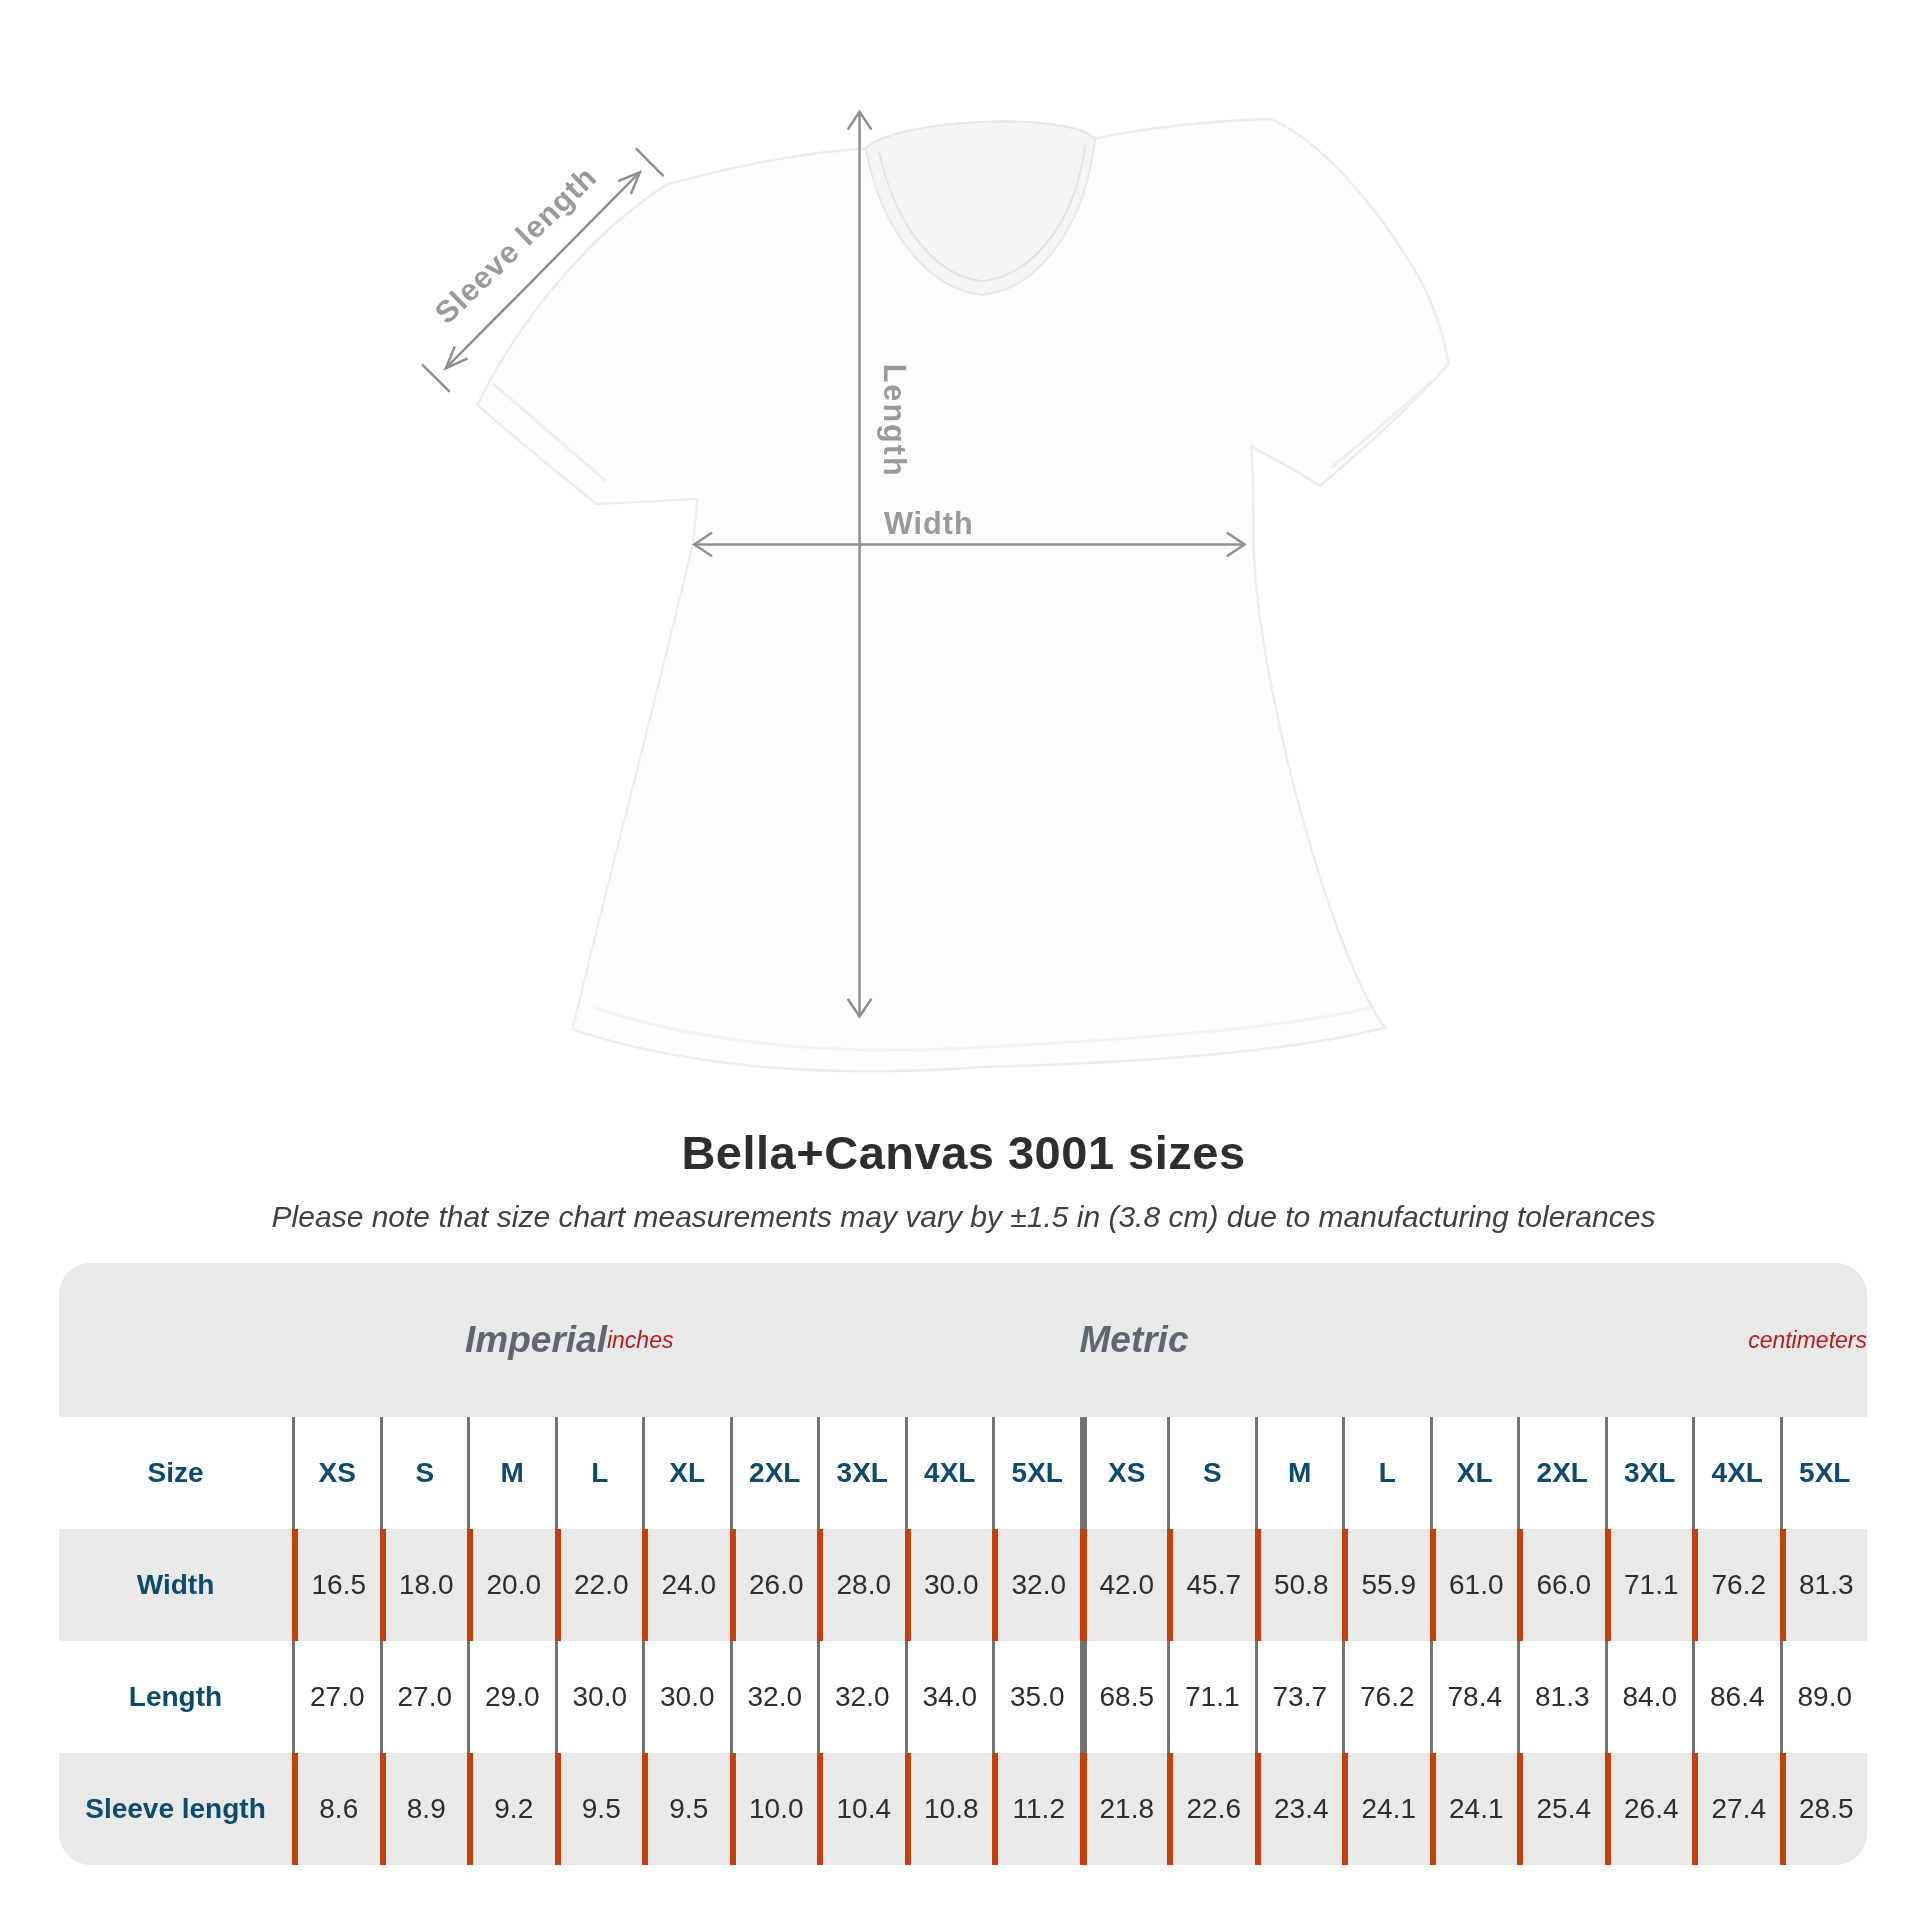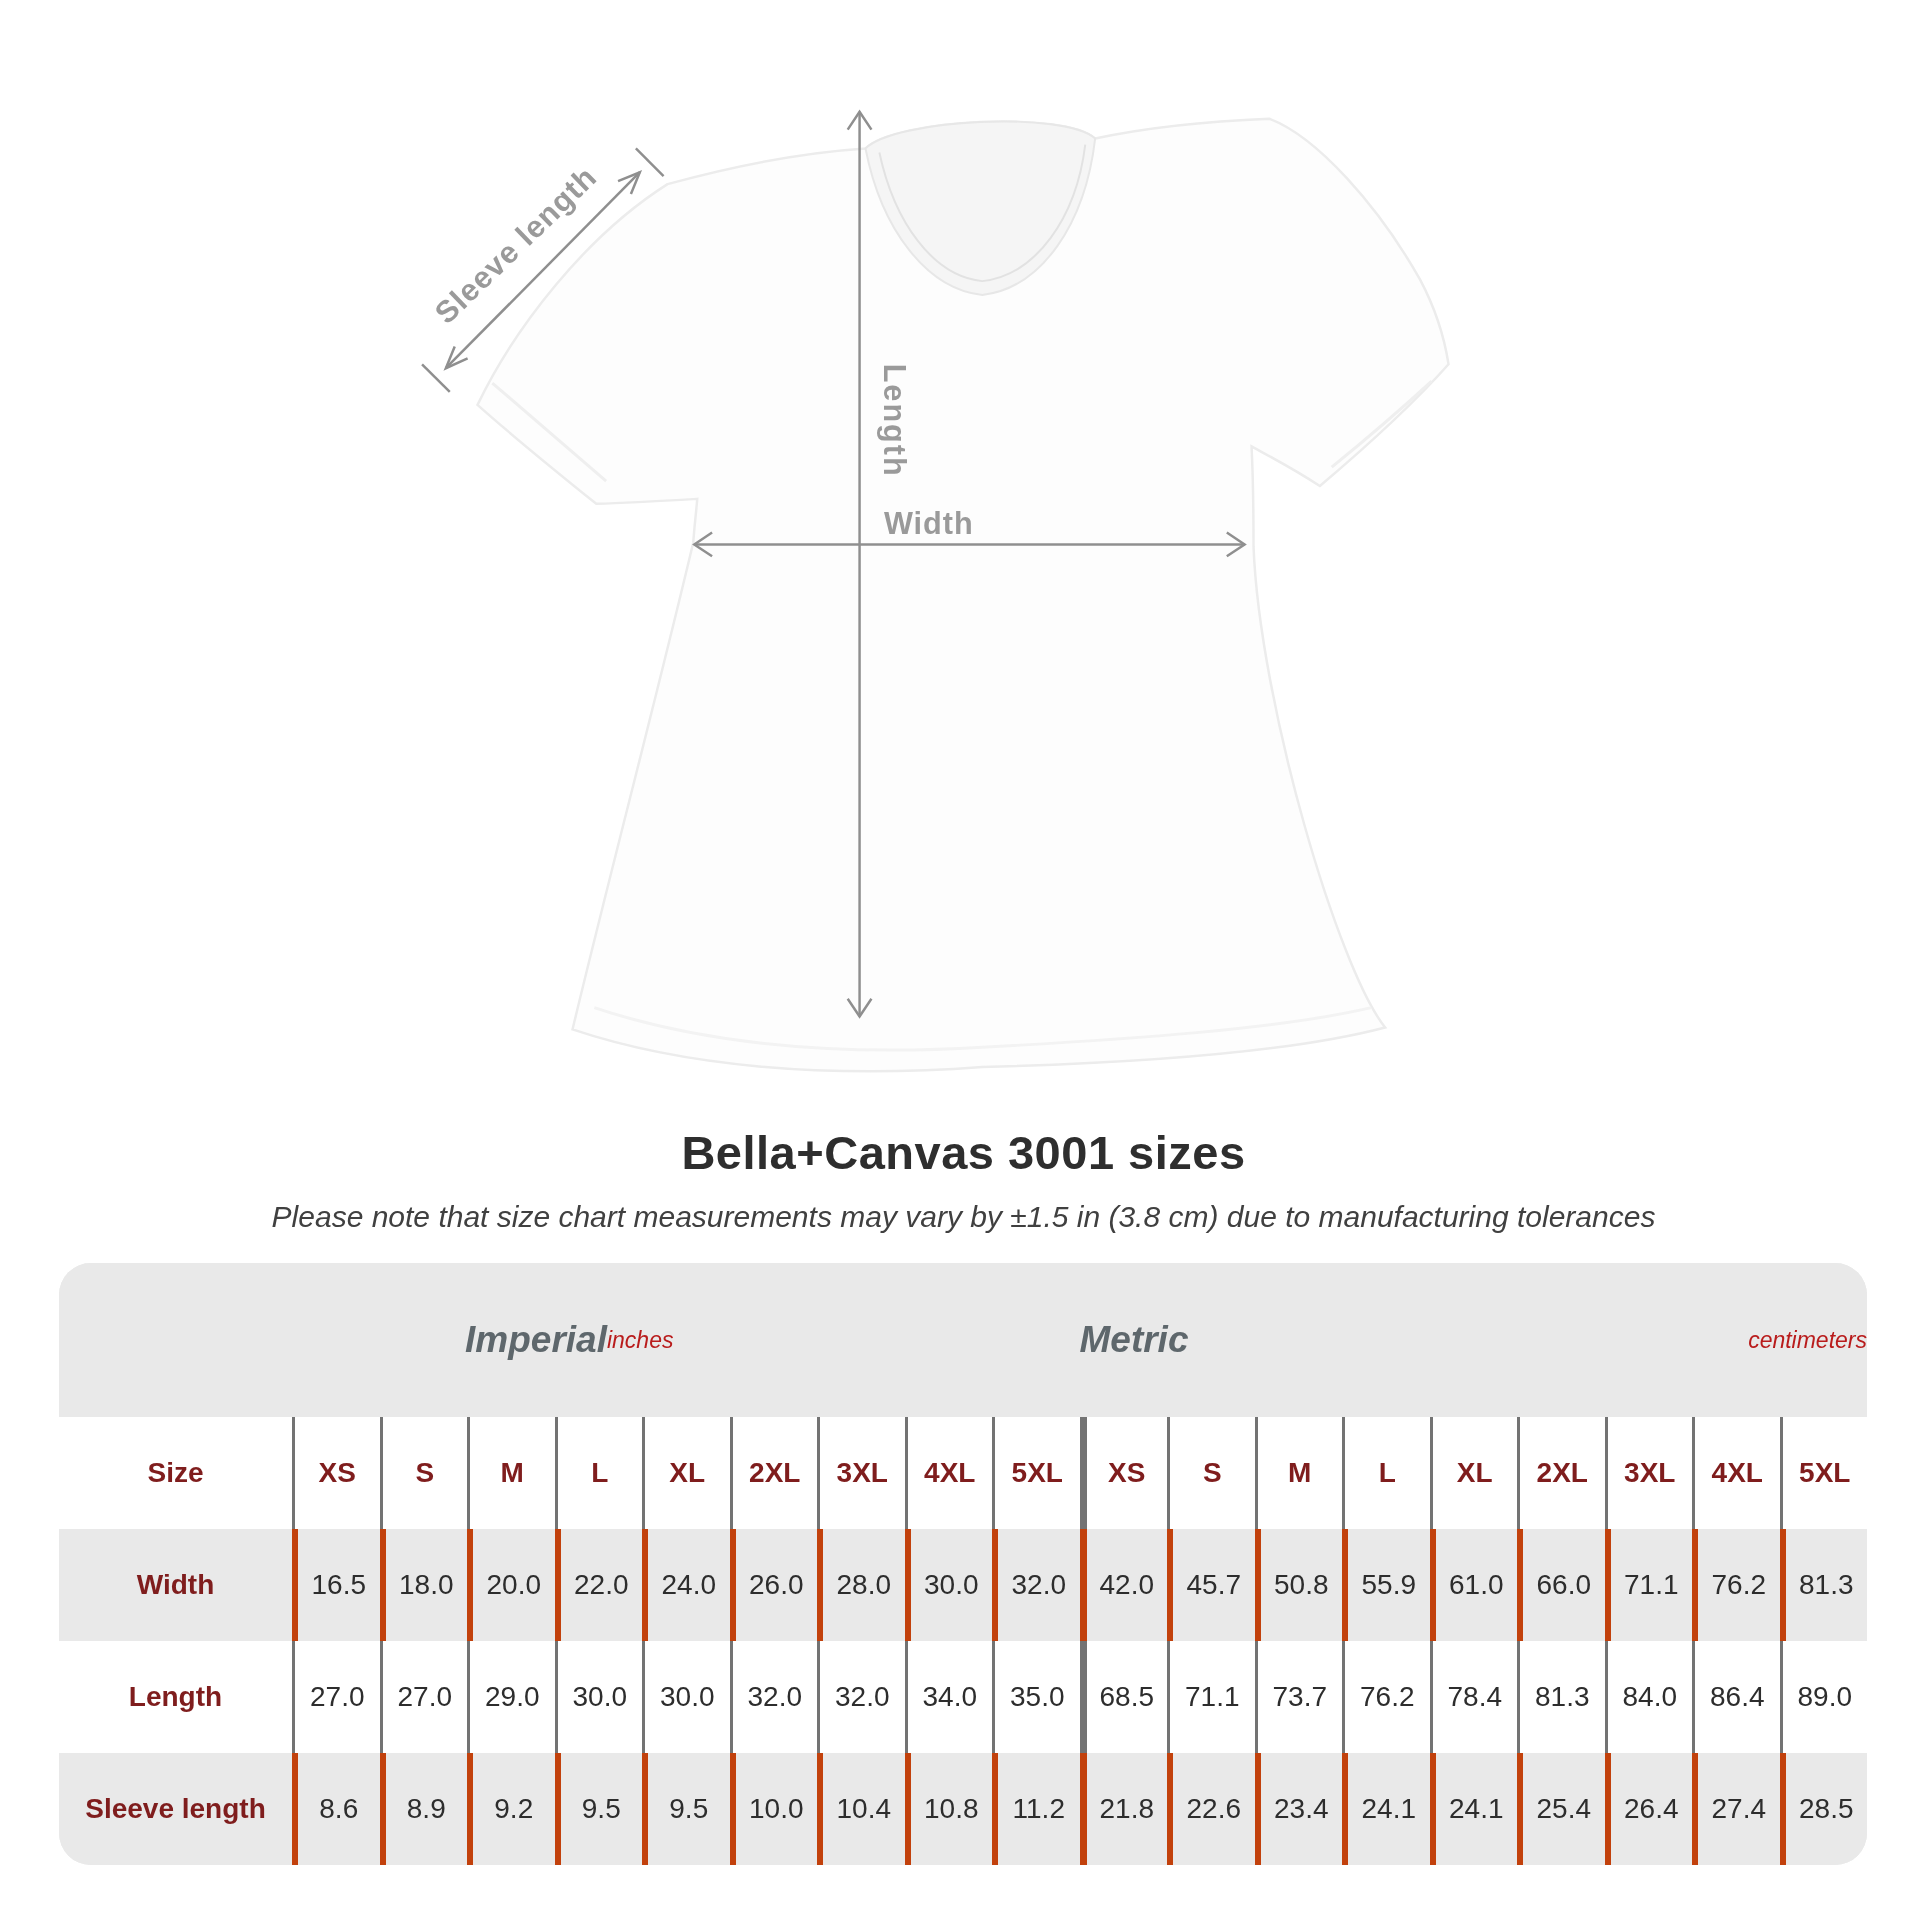--- a/index.html
+++ b/index.html
@@ -22,21 +22,21 @@
     display:grid;grid-template-columns:233px repeat(18,1fr);
     grid-template-rows:154px 112px 112px 112px 112px;
   }
   .grp{grid-column:span 10;display:flex;flex-direction:row;align-items:center;justify-content:center;row-gap:8px;background:#e9e9e9;}
   .grp.metric{grid-column:span 9;justify-content:space-between;}
   .grp-title{font-size:37px;font-weight:bold;font-style:italic;color:#5e676c;}
   .grp-sub{font-size:23px;font-style:italic;color:#b91c1c;}
   .cell{display:flex;align-items:center;justify-content:center;font-size:28px;color:#2d2d2d;}
   .white{background:#ffffff;}
   .gray{background:#e9e9e9;}
-  .hdr{font-weight:bold;color:#7f1d1d;}
+  .hdr{font-weight:bold;color:#0c4a6e;}
   .white.dsep{border-left:3px solid #737373;}
   .gray.dsep{border-left:6px solid #c2410c;}
   .msep{border-left-width:7px !important;}
 </style>
 </head>
 <body>
 
 <div class="canvas">
 
   <svg class="fig" width="1927" height="1168" viewBox="0 0 1946 1180">

